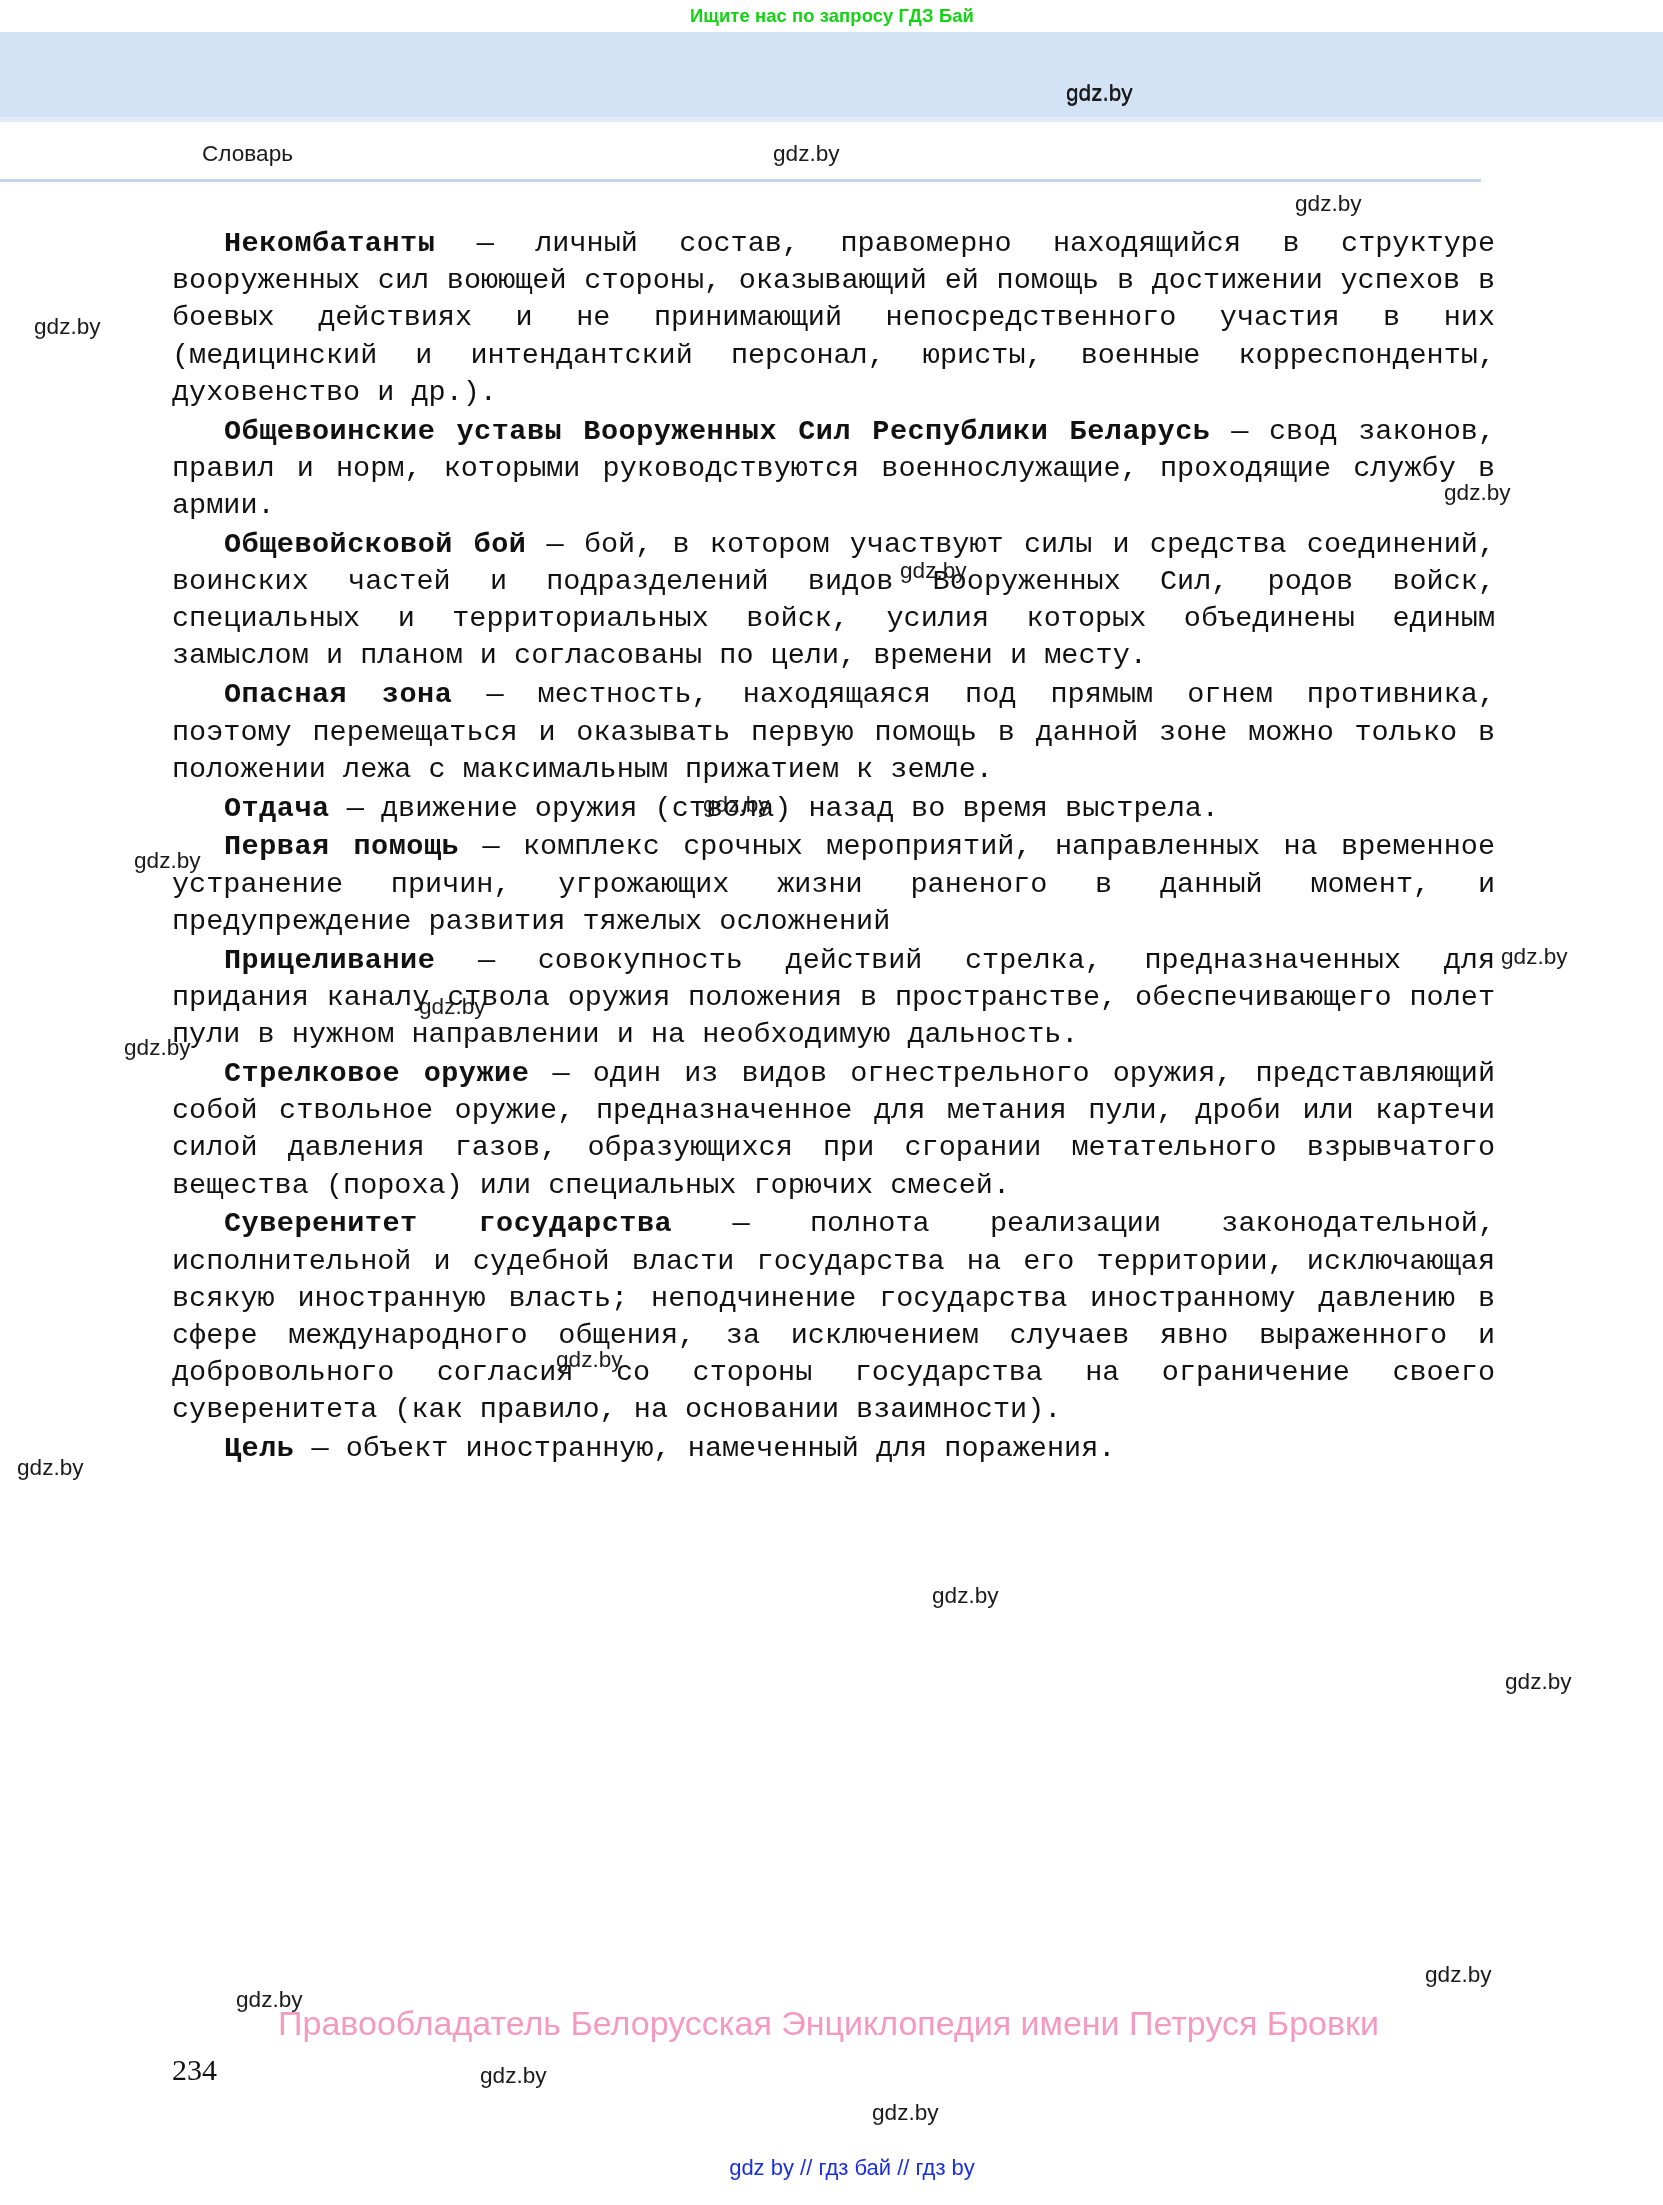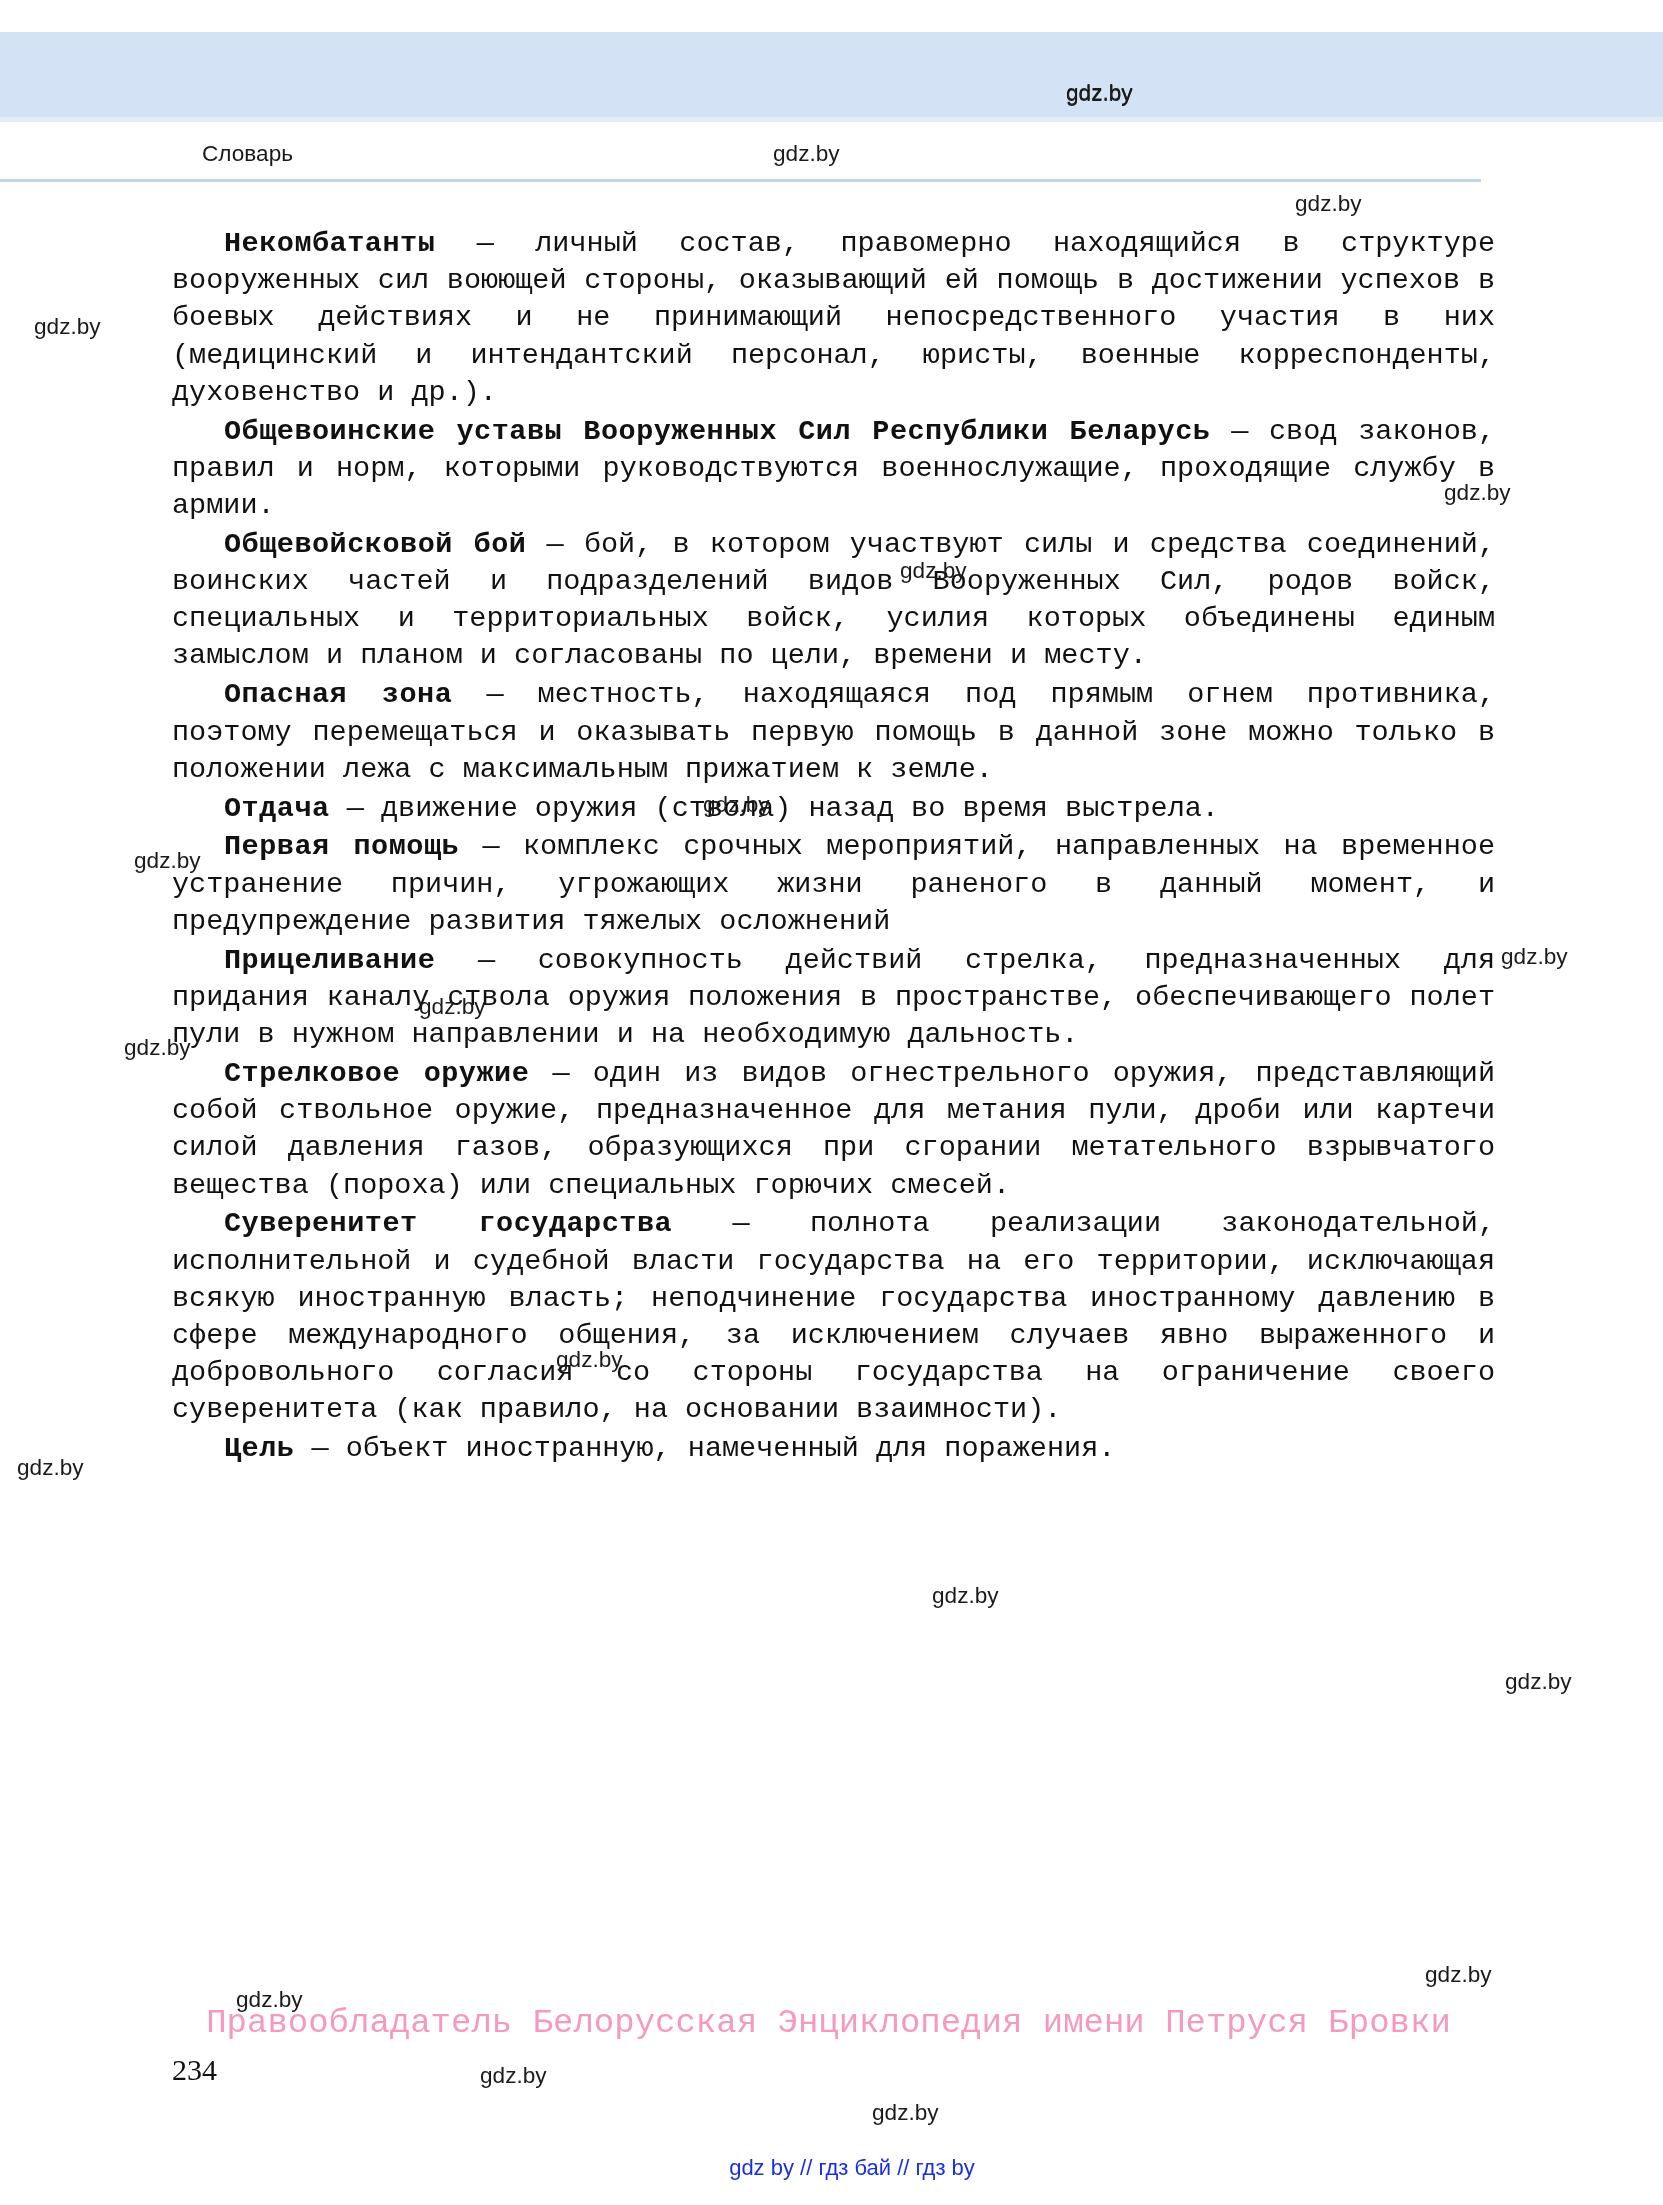--- a/index.html
+++ b/index.html
@@ -125,21 +125,21 @@
     user-select: none;
   }
 
   
   .rights {
     position: absolute;
     top: 2004px;
     left: 0;
     width: 1657px;
     text-align: center;
-    font-family: Liberation Mono, monospace;
+    font-family: Liberation Sans, sans-serif;
     font-size: 34px;
     color: #f49ac1;
     white-space: nowrap;
   }
   .folio {
     position: absolute;
     top: 2053px;
     left: 172px;
     font-family: "Liberation Serif", "DejaVu Serif", serif;
     font-size: 30px;
@@ -156,20 +156,23 @@
     color: #1a2fe0;
     white-space: nowrap;
     padding-left: 20px;
   }
 </style>
 </head>
 <body>
 
 <div class="page">
 
+  <div class="promo-bar">
+    <span class="promo-text">Ищите нас по запросу ГДЗ Бай</span>
+  </div>
 
   <div class="header-band">
     <span class="wm">gdz.by</span>
   </div>
   <div class="header-band-shadow"></div>
 
   <div class="running-head">
     <span class="running-head-title">Словарь</span>
   </div>
   <div class="rule"></div>

